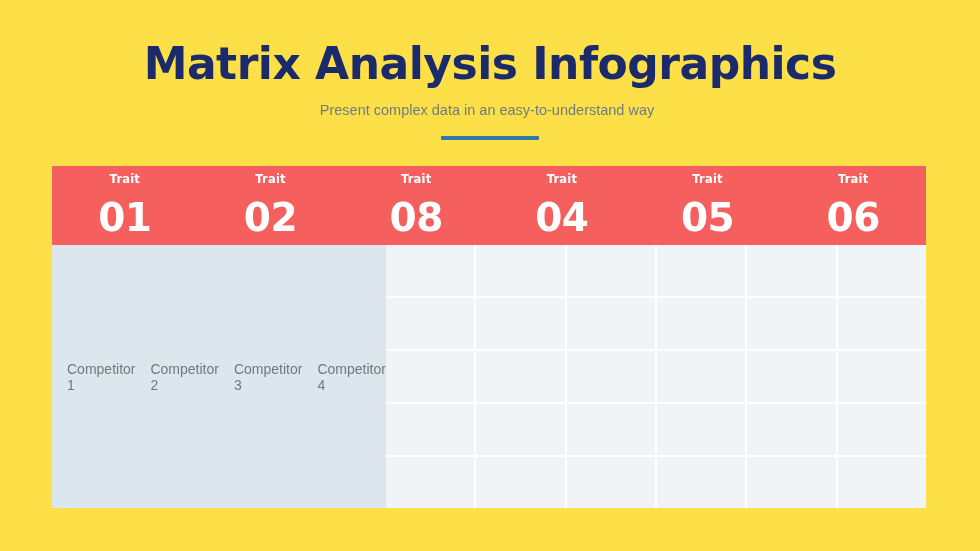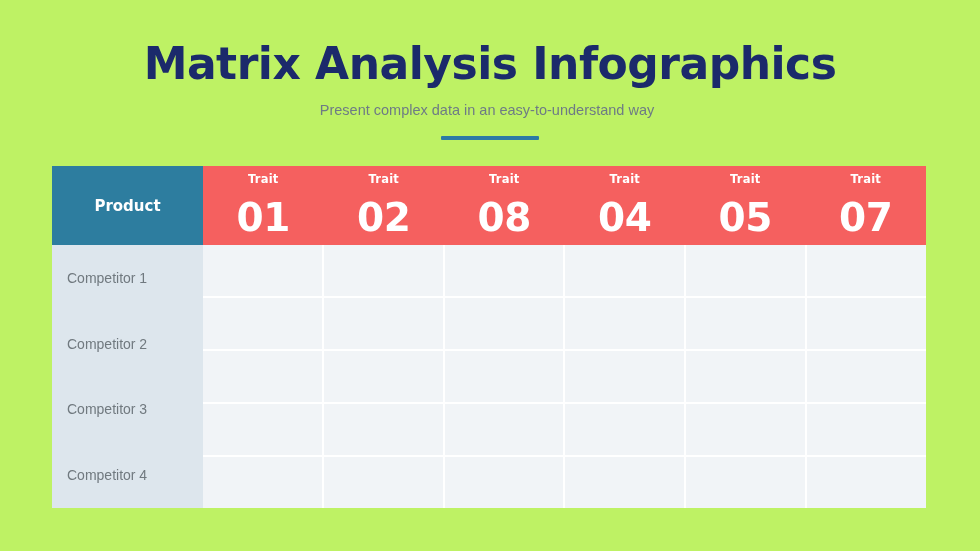--- a/index.html
+++ b/index.html
@@ -11,21 +11,21 @@
     height: 551px;
     background: #ffffff;
     font-family: "Liberation Sans", sans-serif;
     overflow: hidden;
   }
 
   .slide {
     position: relative;
     width: 980px;
     height: 551px;
-    background: #bef264;
+    background: #fde047;
     box-sizing: border-box;
   }
 
   
   .header {
     position: absolute;
     left: 0;
     top: 38px;
     width: 980px;
     text-align: center;
@@ -123,21 +123,21 @@
 
   .matrix-body {
     flex: 1 1 auto;
     display: flex;
   }
 
   .body-labels {
     flex: 0 0 151px;
     background: #dde6ed;
     display: flex;
-    flex-direction: column;
+    flex-direction: row;
   }
 
   .row-label {
     flex: 1 1 0;
     display: flex;
     align-items: center;
     padding-left: 15px;
     box-sizing: border-box;
     font-size: 14px;
     color: #70797f;
@@ -180,21 +180,20 @@
 
   <div class="header">
     <h1 class="slide-title">Matrix Analysis Infographics</h1>
     <p class="slide-subtitle">Present complex data in an easy-to-understand way</p>
     <div class="accent-bar"></div>
   </div>
 
   <div class="matrix">
 
     <div class="matrix-head">
-      <div class="head-product">Product</div>
       <div class="head-traits">
 
         <div class="head-trait">
           <span class="trait-label">Trait</span>
           <span class="trait-number">01</span>
         </div>
 
         <div class="head-trait">
           <span class="trait-label">Trait</span>
           <span class="trait-number">02</span>
@@ -210,21 +209,21 @@
           <span class="trait-number">04</span>
         </div>
 
         <div class="head-trait">
           <span class="trait-label">Trait</span>
           <span class="trait-number">05</span>
         </div>
 
         <div class="head-trait">
           <span class="trait-label">Trait</span>
-          <span class="trait-number">07</span>
+          <span class="trait-number">06</span>
         </div>
 
       </div>
     </div>
 
     <div class="matrix-body">
 
       <div class="body-labels">
         <div class="row-label">Competitor 1</div>
         <div class="row-label">Competitor 2</div>

